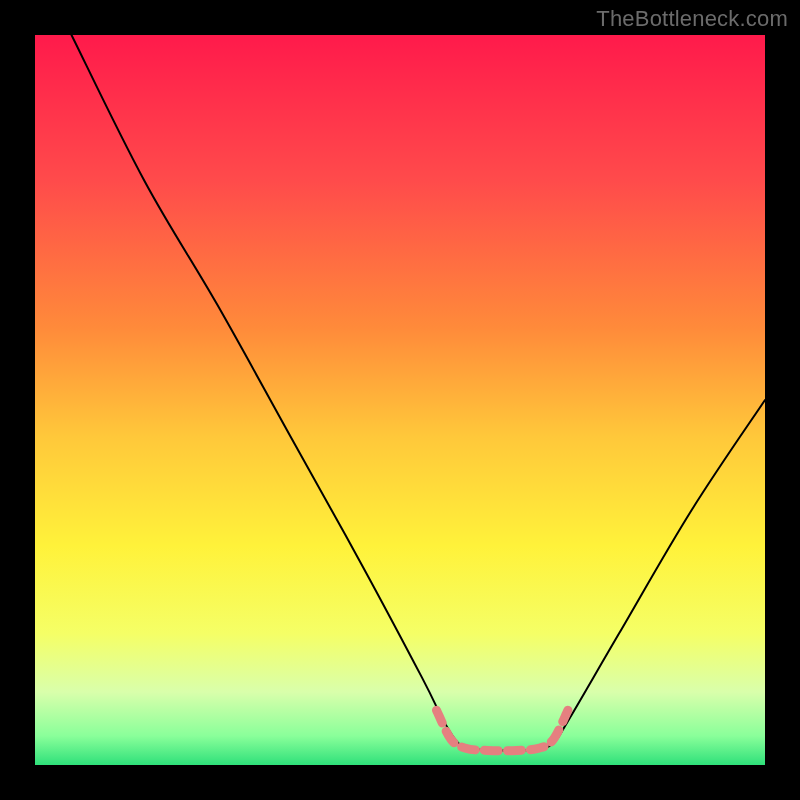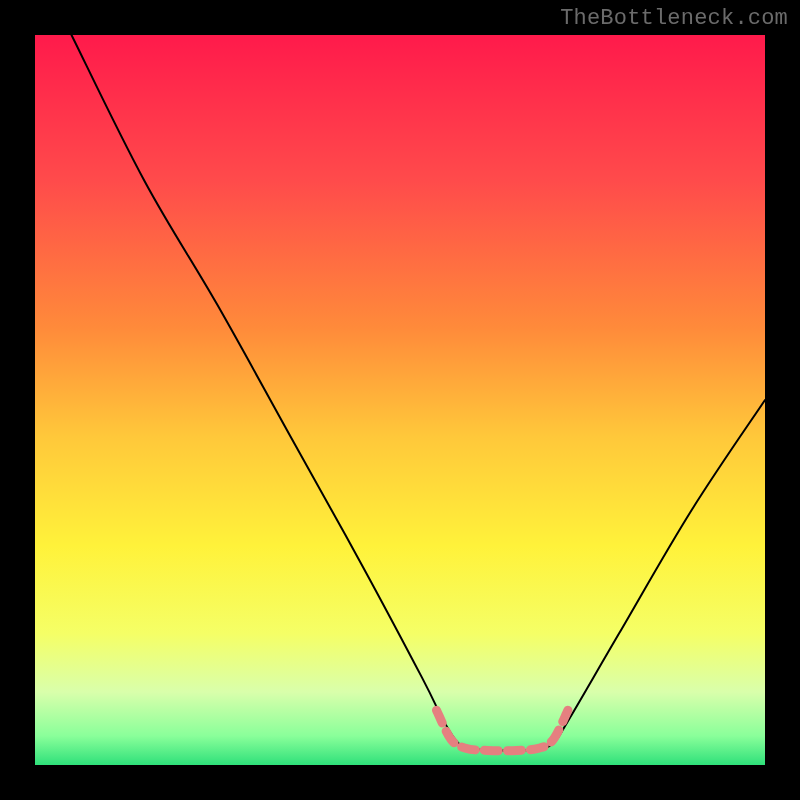--- a/index.html
+++ b/index.html
@@ -9,21 +9,20 @@
     height: 800px;
     overflow: hidden;
     background: #000;
     font-family: Arial, Helvetica, sans-serif;
   }
   .frame {
     position: relative;
     width: 800px;
     height: 800px;
     background: #000;
-    font-family: Liberation Mono, monospace;
   }
   .watermark {
     position: absolute;
     top: 6px;
     right: 12px;
     color: #6b6b6b;
     font-size: 22px;
     letter-spacing: 0.2px;
     z-index: 10;
     user-select: none;

